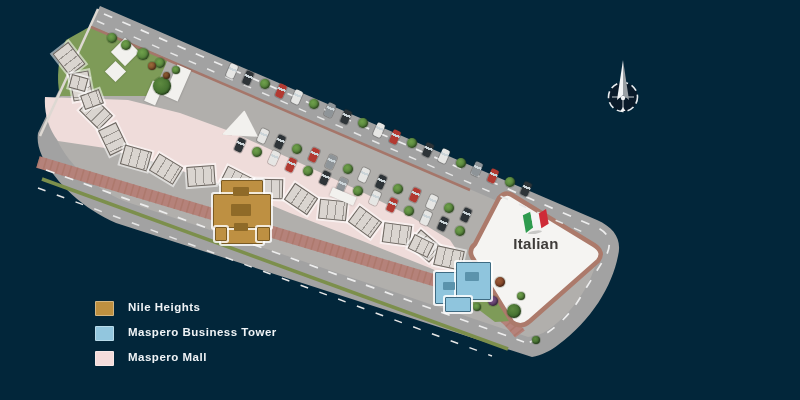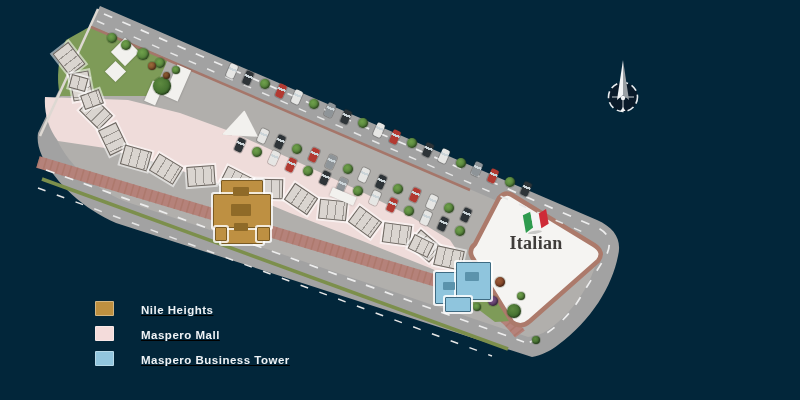--- a/index.html
+++ b/index.html
@@ -17,24 +17,24 @@
 
   .bldg{position:absolute;}
   .bldg .blk{position:absolute;border-radius:1px;}
   .nile .blk{background:#BE9042;border:1px solid #7A5A22;box-shadow:0 0 0 2px rgba(255,255,255,.8);}
   .nile .in{position:absolute;background:#8F6A28;border-radius:1px;}
   .tower .blk{background:#8FC5DD;border:1px solid #3E6B82;box-shadow:0 0 0 2px rgba(255,255,255,.85);}
   .tower .in{position:absolute;background:#5B93AC;border-radius:1px;}
 
   .consulate-label{left:488px;top:208px;width:96px;text-align:center;}
   .consulate-label .flag{display:block;margin:0 auto 2px auto;}
-  .consulate-label .t{font-weight:bold;font-size:18px;line-height:15px;color:#3F3C3A;letter-spacing:.3px;font-family:Liberation Serif, serif;}
+  .consulate-label .t{font-weight:bold;font-size:15px;line-height:15px;color:#3F3C3A;letter-spacing:.3px;}
 
   .legend{left:95px;top:301px;display:flex;flex-direction:column;gap:10px;}
-  .legend .row{display:flex;align-items:flex-end;gap:27px;text-decoration:underline;}
+  .legend .row{display:flex;align-items:flex-start;gap:14px;}
   .legend .sw{width:17px;height:13px;border:1px solid rgba(255,255,255,.35);border-radius:1px;}
   .legend .lb{font-size:11.5px;font-weight:bold;color:#EFF3F6;letter-spacing:.5px;}
 
   .compass{left:600px;top:58px;}
 </style>
 </head>
 <body>
 
 <div class="scene" style="background-color: rgb(2, 38, 58);">
 
@@ -196,21 +196,21 @@
     <circle cx="23" cy="40" r="2.2" fill="#F2F4F6"></circle>
     <polygon points="23,49 20.5,53 25.5,53" fill="#F2F4F6"></polygon>
   </svg>
 
   <div class="legend">
     <div class="row">
       <span class="sw" style="background-color: rgb(190, 144, 64);"></span>
       <span class="lb">Nile Heights</span>
     </div>
     <div class="row">
+      <span class="sw" style="background-color: rgb(146, 198, 222);"></span>
+      <span class="lb">Maspero Business Tower</span>
+    </div>
+    <div class="row">
       <span class="sw" style="background-color: rgb(244, 220, 219);"></span>
       <span class="lb">Maspero Mall</span>
     </div>
-    <div class="row">
-      <span class="sw" style="background-color: rgb(146, 198, 222);"></span>
-      <span class="lb">Maspero Business Tower</span>
-    </div>
   </div>
 </div>
 
 </body></html>

